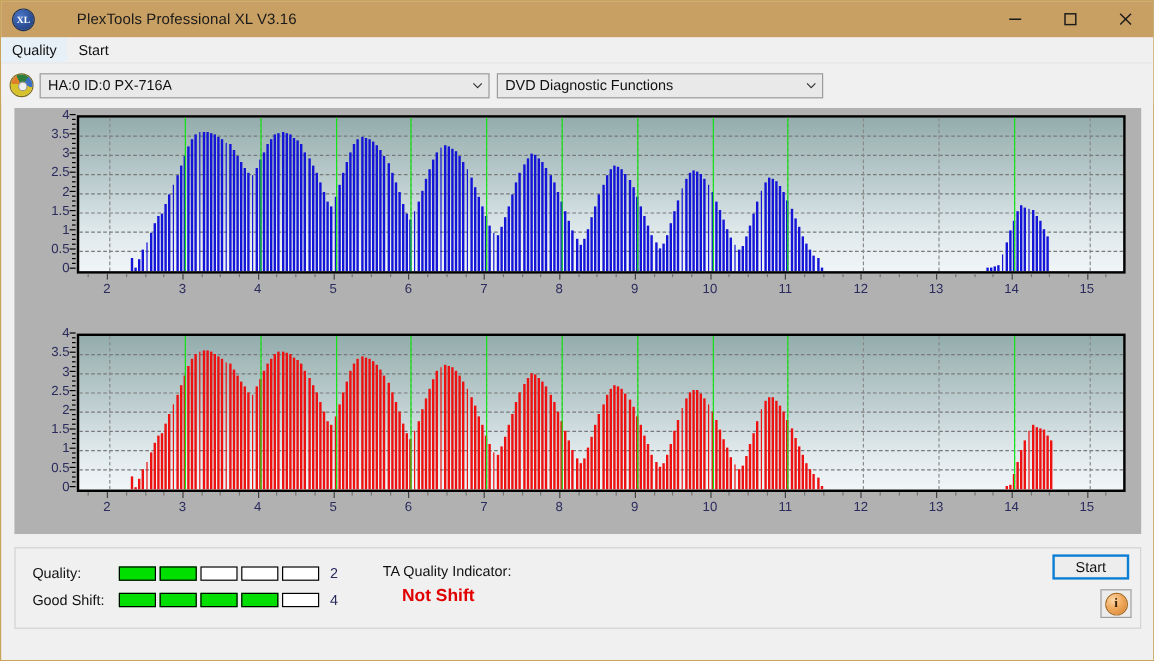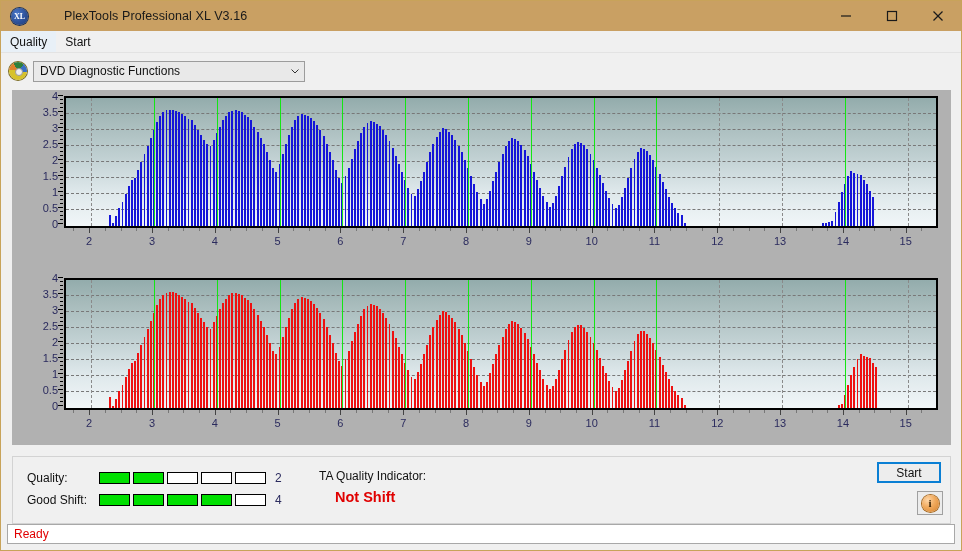--- a/index.html
+++ b/index.html
@@ -179,20 +179,26 @@
     </div>
   </div>
 
   <div class="menubar">
     <div class="menuitem sel">Quality</div>
     <div class="menuitem">Start</div>
   </div>
 
   <div class="toolbar">
     <div class="disc-icon"></div>
+    <div class="combo combo1">
+      <span class="cval">HA:0 ID:0  PX-716A</span>
+      <svg class="chev" viewBox="0 0 8 5">
+          <path d="M0.5 0.5 L4 4 L7.5 0.5" fill="none" stroke="#333" stroke-width="1"></path>
+        </svg>
+    </div>
     <div class="combo combo2">
       <span class="cval">DVD Diagnostic Functions</span>
       <svg class="chev" viewBox="0 0 8 5">
           <path d="M0.5 0.5 L4 4 L7.5 0.5" fill="none" stroke="#333" stroke-width="1"></path>
         </svg>
     </div>
   </div>
 
   <div class="chartwrap">
     <div class="chart">
@@ -940,17 +946,14 @@
 
     <div class="taq">TA Quality Indicator:</div>
     <div class="taqval">Not Shift</div>
 
     <div class="startbtn">Start</div>
     <div class="infobtn">
       <span class="infocircle">i</span>
     </div>
   </div>
 
-  <div class="statusbar">
-    <span class="statustext">Ready</span>
-  </div>
 
 </div>
 
 </body></html>

